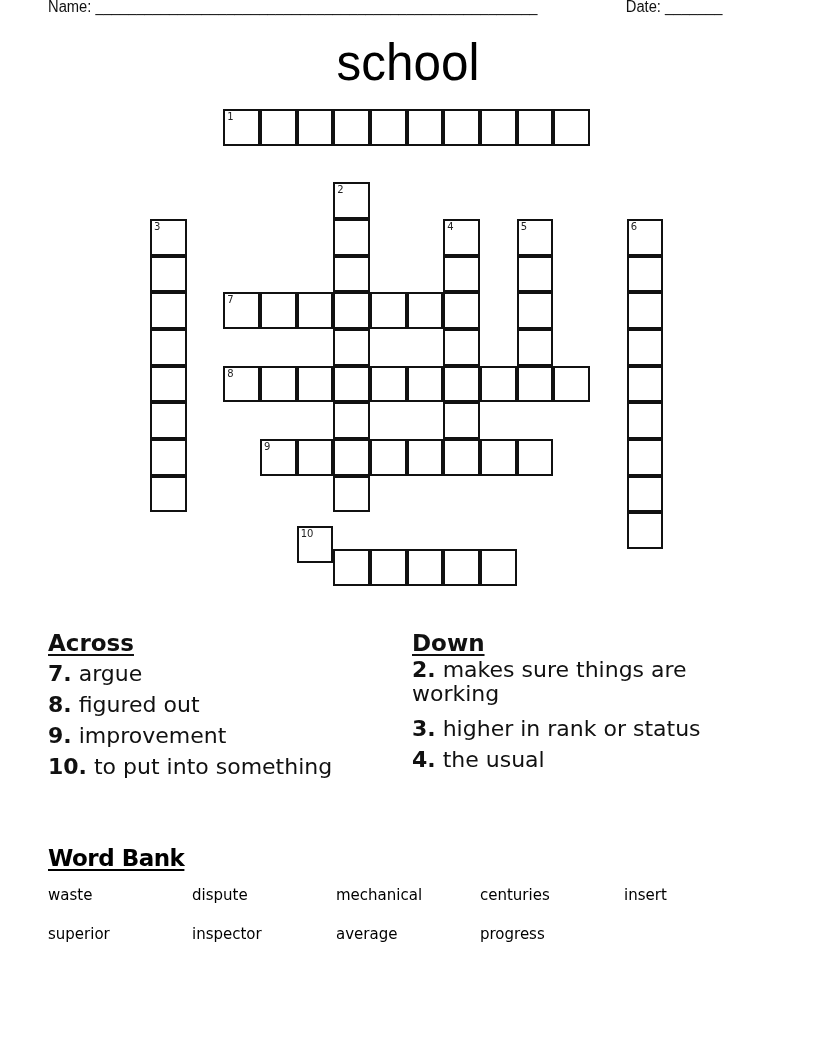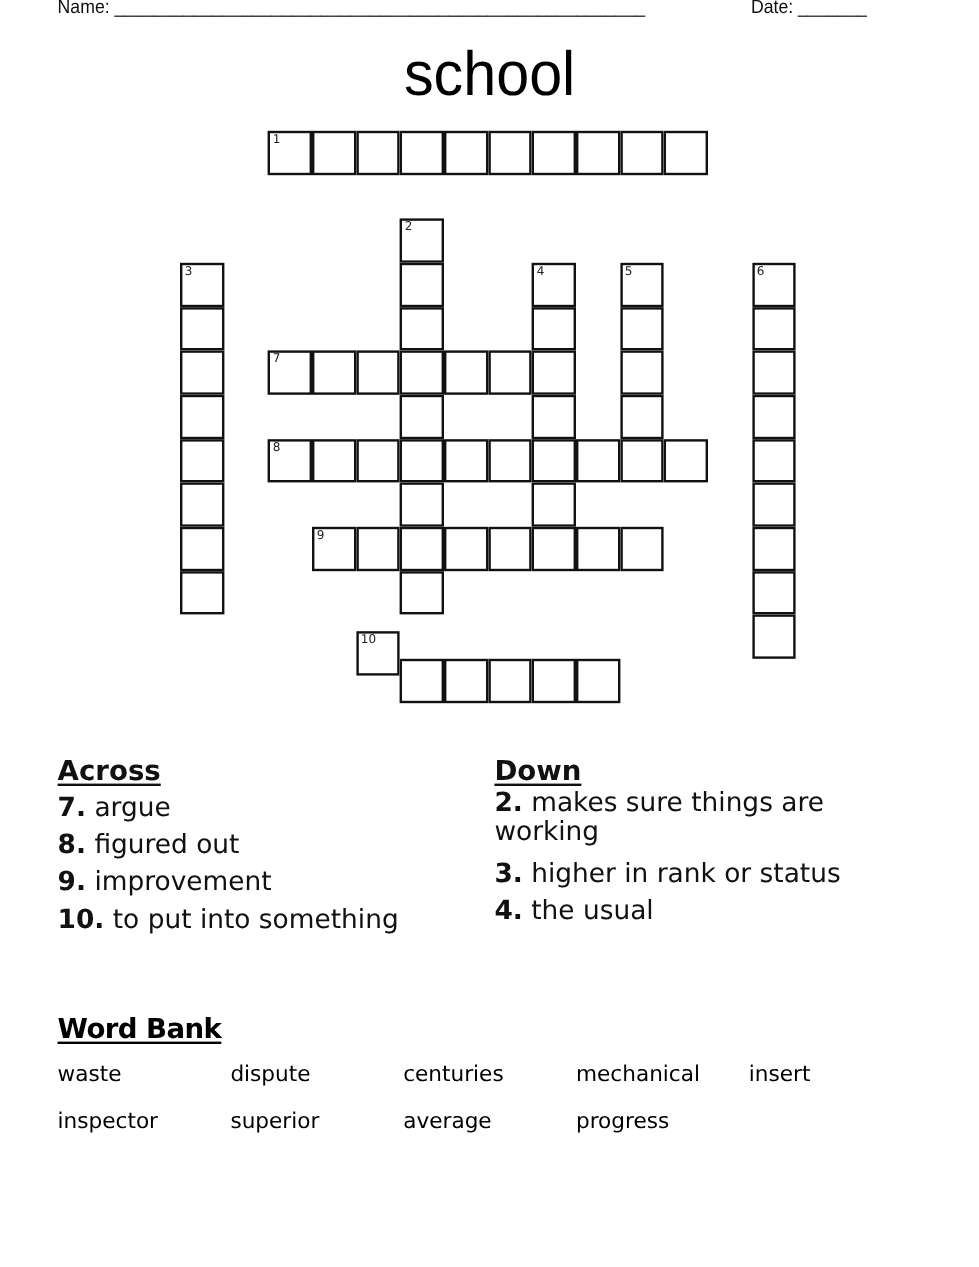--- a/index.html
+++ b/index.html
@@ -39,21 +39,21 @@
     .down { left: 412px; top: 628px; width: 310px; }
     .down .clue.wrap { line-height: 24px; margin-bottom: 7px; }
     .wordbank-title {
       position: absolute; left: 48px; top: 845px; font-family: "DejaVu Sans", sans-serif;
       font-size: 23px; font-weight: bold; text-decoration: underline; text-underline-offset: 3px;
       letter-spacing: -0.5px;
     }
     .wordbank {
       position: absolute; left: 48px; top: 880px; width: 740px;
       display: grid; grid-template-columns: 144px 144px 144px 144px 144px;
-      row-gap: 8px; font-family: "DejaVu Sans", sans-serif; font-size: 18px; line-height: 31px;
+      row-gap: 8px; font-family: "DejaVu Sans", sans-serif; font-size: 15px; line-height: 31px;
     }
   </style>
 </head>
 <body>
 
 <div class="header-line">
   <span class="name">Name: ______________________________________________________</span>
   <span class="date">Date: _______</span>
 </div>
 
@@ -170,20 +170,20 @@
       <div class="clue wrap"><b>2.</b><span> makes sure things are working</span></div>
       <div class="clue"><b>3.</b><span> higher in rank or status</span></div>
       <div class="clue"><b>4.</b><span> the usual</span></div>
     </div>
 </div>
 
 <div class="wordbank-title">Word Bank</div>
 <div class="wordbank" id="wordbank">
     <span>waste</span>
     <span>dispute</span>
+    <span>mechanical</span>
     <span>centuries</span>
-    <span>mechanical</span>
     <span>insert</span>
+    <span>superior</span>
     <span>inspector</span>
-    <span>superior</span>
     <span>average</span>
     <span>progress</span>
   </div>
 
 </body></html>

